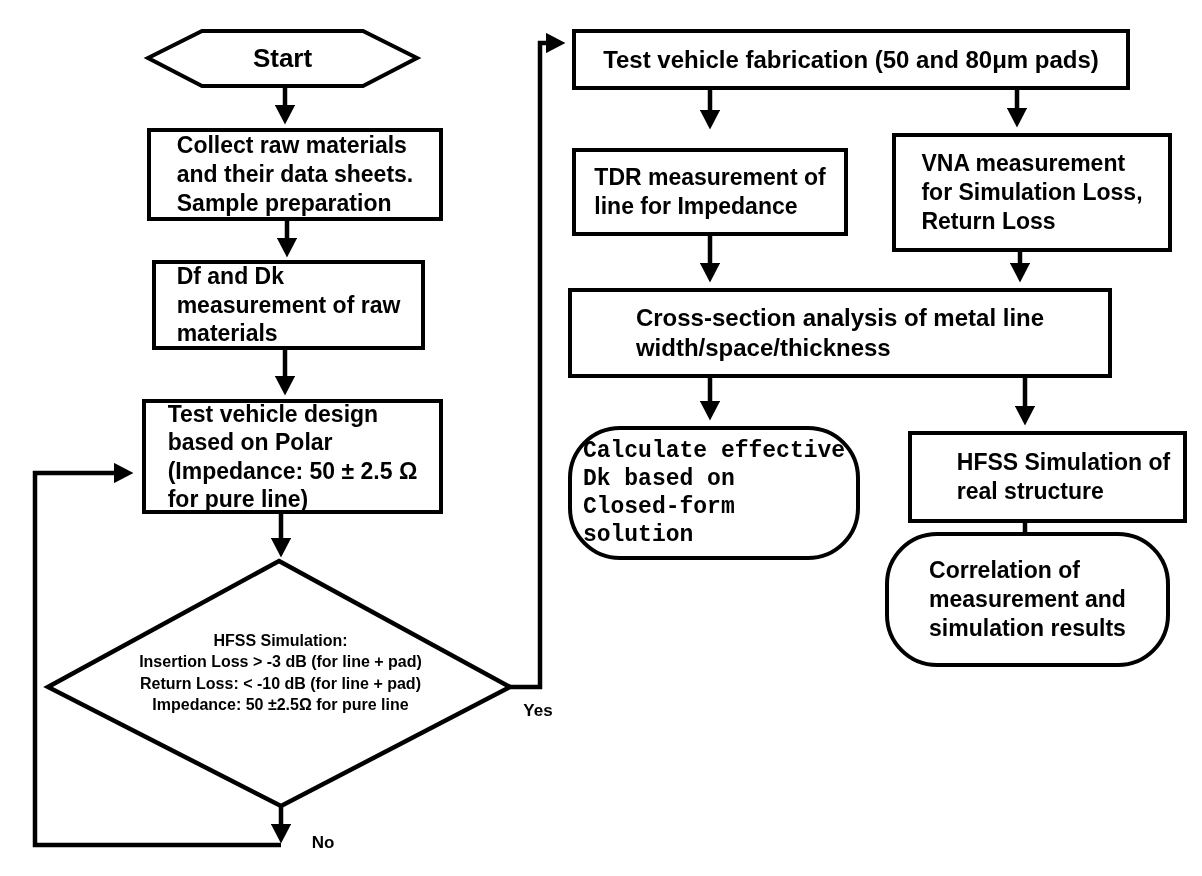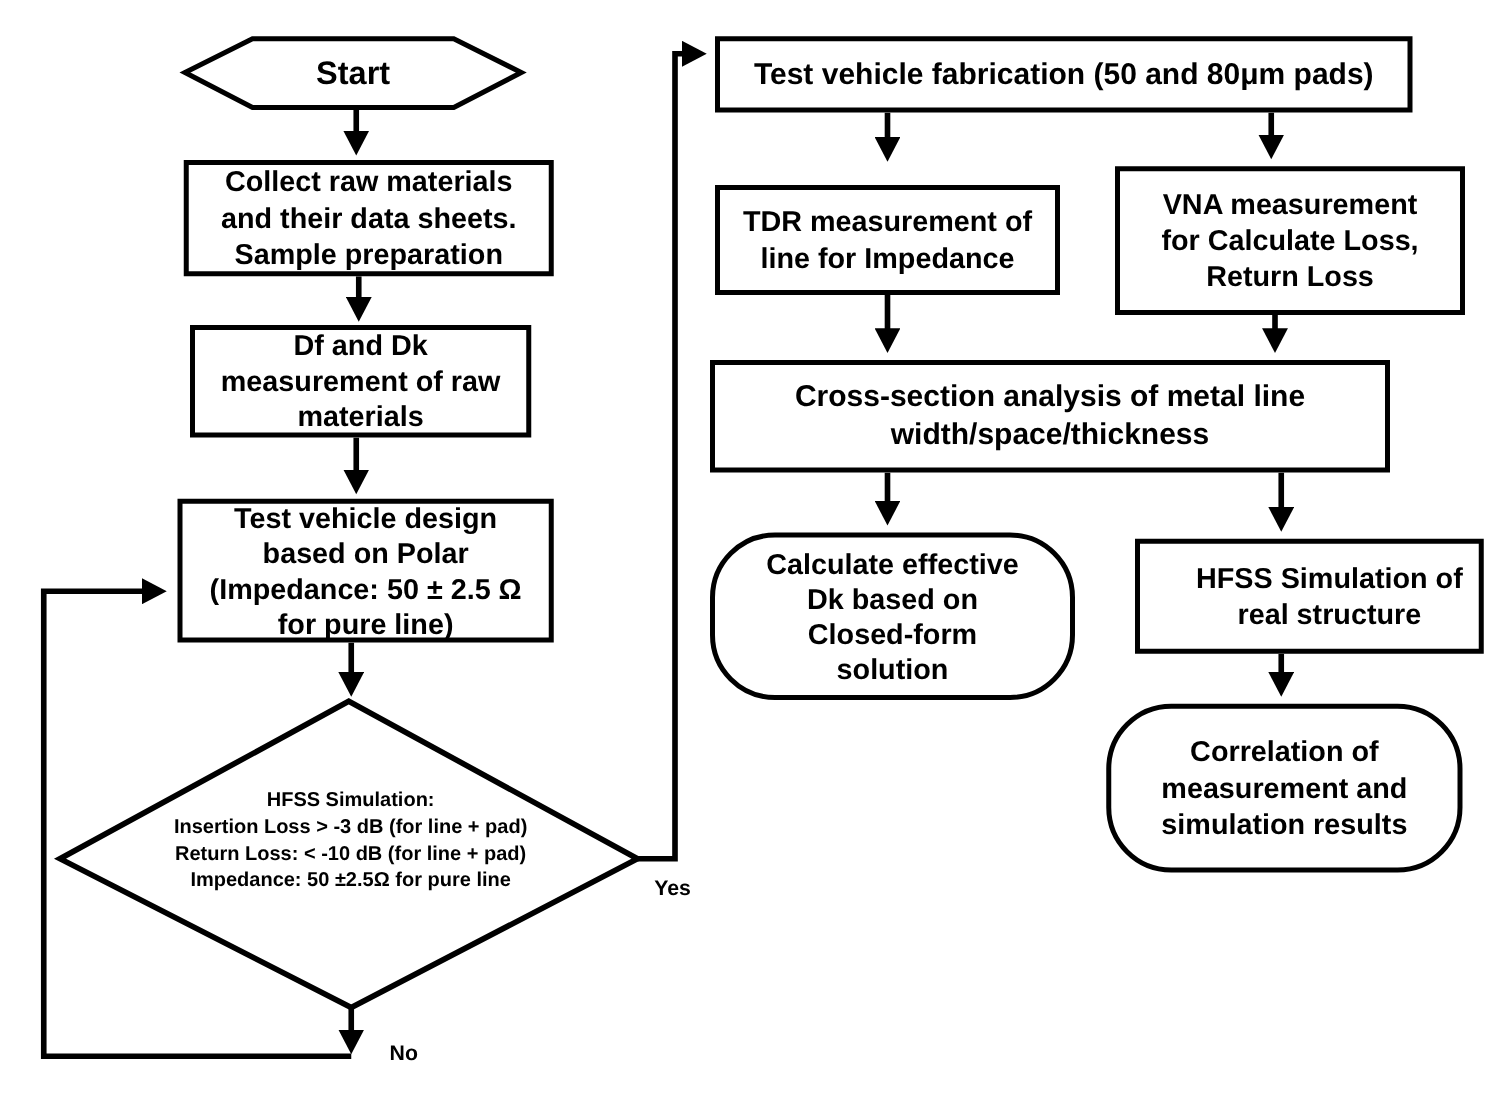--- a/index.html
+++ b/index.html
@@ -4,21 +4,21 @@
 <style>
   html,body{margin:0;padding:0;background:#ffffff;}
   .stage{
     position:relative;width:1202px;height:876px;background:#ffffff;
     font-family:"Liberation Sans",sans-serif;font-weight:700;color:#000;
     overflow:hidden;
   }
   .layer{position:absolute;left:0;top:0;}
   .node{
     position:absolute;box-sizing:border-box;border:4px solid #000;background:#fff;
-    display:flex;align-items:center;justify-content:center;text-align:center;
+    display:flex;align-items:center;justify-content:center;
     white-space:pre-line;line-height:1.25;font-size:23px;z-index:2;
   }
   .stadium{border-radius:52px;}
   .overlay{
     position:absolute;display:flex;align-items:center;justify-content:center;
     text-align:center;white-space:pre-line;z-index:3;background:transparent;
   }
   .start-label{font-size:26px;}
   .decision-label{font-size:16px;line-height:1.33;}
   .branch-label{font-size:17px;}
@@ -71,35 +71,35 @@
 based on  Polar
 (Impedance: 50 ± 2.5 Ω
 for pure line)</div>
 
   <div class="node fab-label" style="left:572px;top:29px;width:558px;height:61px;">Test vehicle fabrication (50 and 80μm pads)</div>
 
   <div class="node" style="left:572px;top:148px;width:276px;height:88px;">TDR measurement of
 line for Impedance</div>
 
   <div class="node" style="left:892px;top:133px;width:280px;height:119px;">VNA measurement
-for Calculate Loss,
+for Simulation Loss,
 Return Loss</div>
 
   <div class="node fab-label" style="left:568px;top:288px;width:544px;height:90px;">Cross-section analysis of metal line
 width/space/thickness</div>
 
-  <div class="node stadium" style="left:568px;top:426px;width:292px;height:134px;line-height:1.22;">Calculate effective
+  <div class="node stadium" style="left:568px;top:426px;width:292px;height:134px;line-height:1.22;font-family:Liberation Mono, monospace;">Calculate effective
 Dk based on
 Closed-form
 solution</div>
 
   <div class="node" style="left:908px;top:431px;width:279px;height:92px;padding-left:32px;">HFSS Simulation of
 real structure</div>
 
-  <div class="node stadium" style="left:885px;top:563px;width:285px;height:135px;">Correlation of
+  <div class="node stadium" style="left:885px;top:532px;width:285px;height:135px;">Correlation of
 measurement and
 simulation results</div>
 
   <div class="overlay start-label" style="left:148px;top:31px;width:269px;height:55px;">Start</div>
 
   <div class="overlay decision-label" style="left:58px;top:590px;width:445px;height:165px;">HFSS Simulation:
 Insertion Loss &gt; -3 dB (for line + pad)
 Return Loss: &lt; -10 dB (for line + pad)
 Impedance: 50 ±2.5Ω for pure line</div>
 

